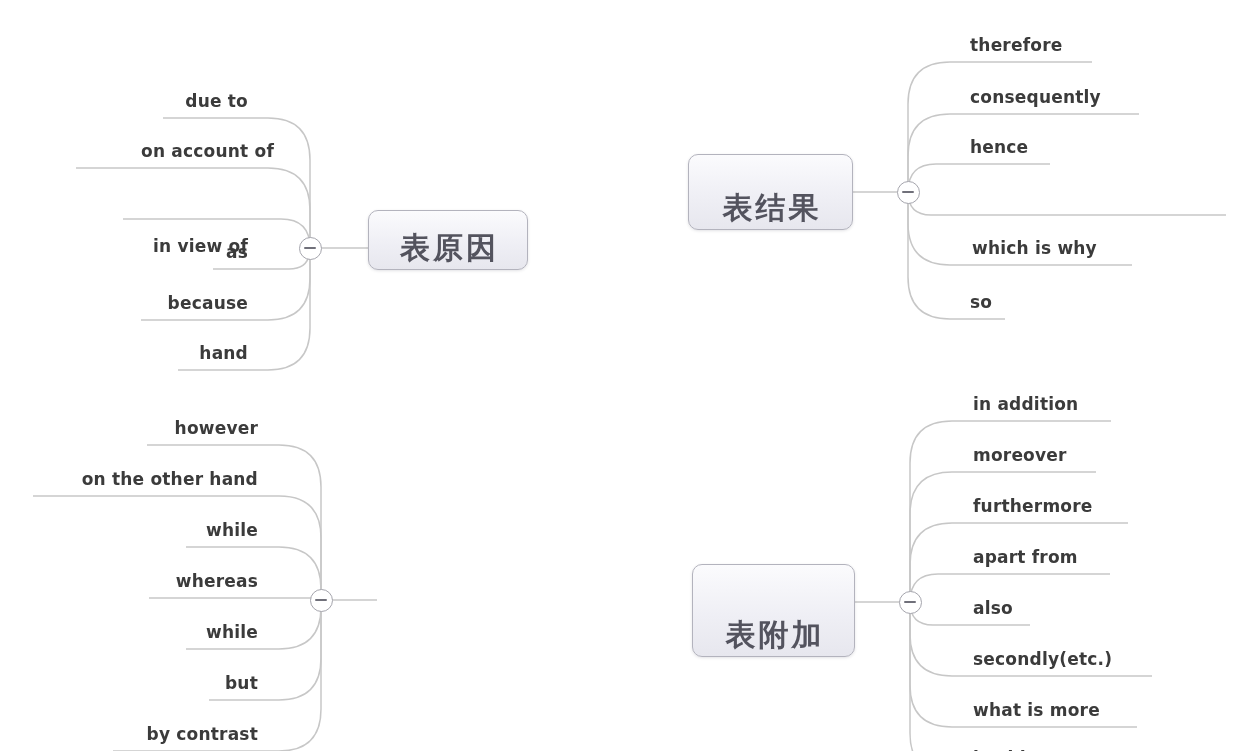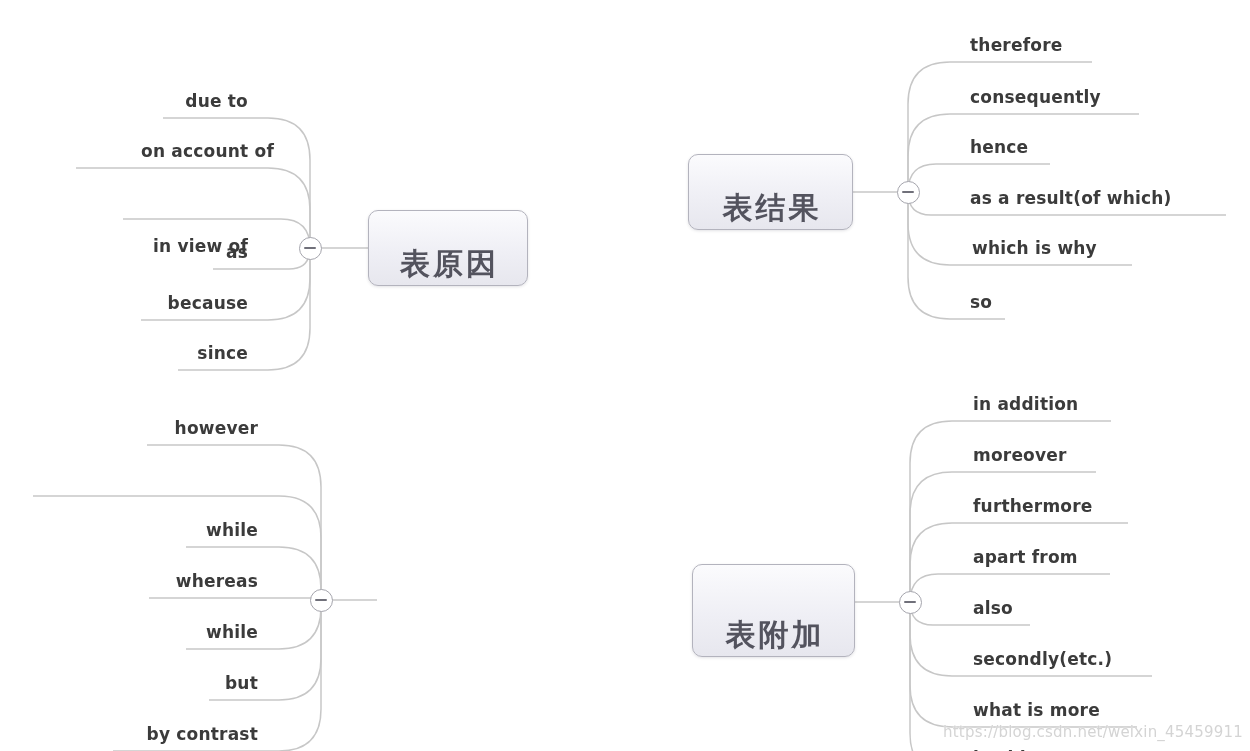--- a/index.html
+++ b/index.html
@@ -92,46 +92,45 @@
       <path d="M 1111 421 L 952 421 Q 910 421 910 463 L 910 602"></path>
       <path d="M 1096 472 L 952 472 Q 910 472 910 514 L 910 602"></path>
       <path d="M 1128 523 L 952 523 Q 910 523 910 565 L 910 602"></path>
       <path d="M 1110 574 L 938 574 Q 910 574 910 602 L 910 602"></path>
       <path d="M 1030 625 L 933 625 Q 910 625 910 602 L 910 602"></path>
       <path d="M 1152 676 L 952 676 Q 910 676 910 634 L 910 602"></path>
       <path d="M 1137 727 L 952 727 Q 910 727 910 685 L 910 602"></path>
       <path d="M 1073 775 L 952 775 Q 910 775 910 733 L 910 602"></path>
       <path d="M 910 602 L 855 602"></path>
     </svg>
-  <div id="watermark">https://blog.csdn.net/weixin_45459911</div>
 <div class="branch-label" style="top: 87px; right: 1002px;">due to</div>
     <div class="branch-label" style="top: 137px; right: 976px;">on account of</div>
     <div class="branch-label" style="top: 188px; right: 1002px; margin-top: 44px;">in view of</div>
     <div class="branch-label" style="top: 238px; right: 1002px;">as</div>
     <div class="branch-label" style="top: 289px; right: 1002px;">because</div>
-    <div class="branch-label" style="top: 339px; right: 1002px;">since</div>
+    <div class="branch-label" style="top: 339px; right: 1002px;">hand</div>
     <div class="collapse-circle" style="left: 298.5px; top: 236.5px;">
       <span class="minus-bar"></span>
     </div>
-    <div class="topic-node" style="left: 368px; top: 210px; width: 160px; height: 76px;">
+    <div class="topic-node" style="left: 368px; top: 210px; width: 160px; height: 60px;">
       <span>表原因</span>
     </div>
     <div class="branch-label" style="top: 31px; left: 970px;">therefore</div>
     <div class="branch-label" style="top: 83px; left: 970px;">consequently</div>
     <div class="branch-label" style="top: 133px; left: 970px;">hence</div>
-    <div class="branch-label" style="top: 184px; left: 970px;">as a result(of which)</div>
     <div class="branch-label" style="top: 234px; left: 972px;">which is why</div>
     <div class="branch-label" style="top: 288px; left: 970px;">so</div>
     <div class="collapse-circle" style="left: 896.5px; top: 180.5px;">
       <span class="minus-bar"></span>
     </div>
     <div class="topic-node" style="left: 688px; top: 154px; width: 165px; height: 76px;">
       <span>表结果</span>
     </div>
     <div class="branch-label" style="top: 414px; right: 992px;">however</div>
+    <div class="branch-label" style="top: 465px; right: 992px;">on the other hand</div>
     <div class="branch-label" style="top: 516px; right: 992px;">while</div>
     <div class="branch-label" style="top: 567px; right: 992px;">whereas</div>
     <div class="branch-label" style="top: 618px; right: 992px;">while</div>
     <div class="branch-label" style="top: 669px; right: 992px;">but</div>
     <div class="branch-label" style="top: 720px; right: 992px;">by contrast</div>
     <div class="collapse-circle" style="left: 309.5px; top: 588.5px;">
       <span class="minus-bar"></span>
     </div>
     <div class="branch-label" style="top: 390px; left: 973px;">in addition</div>
     <div class="branch-label" style="top: 441px; left: 973px;">moreover</div>

